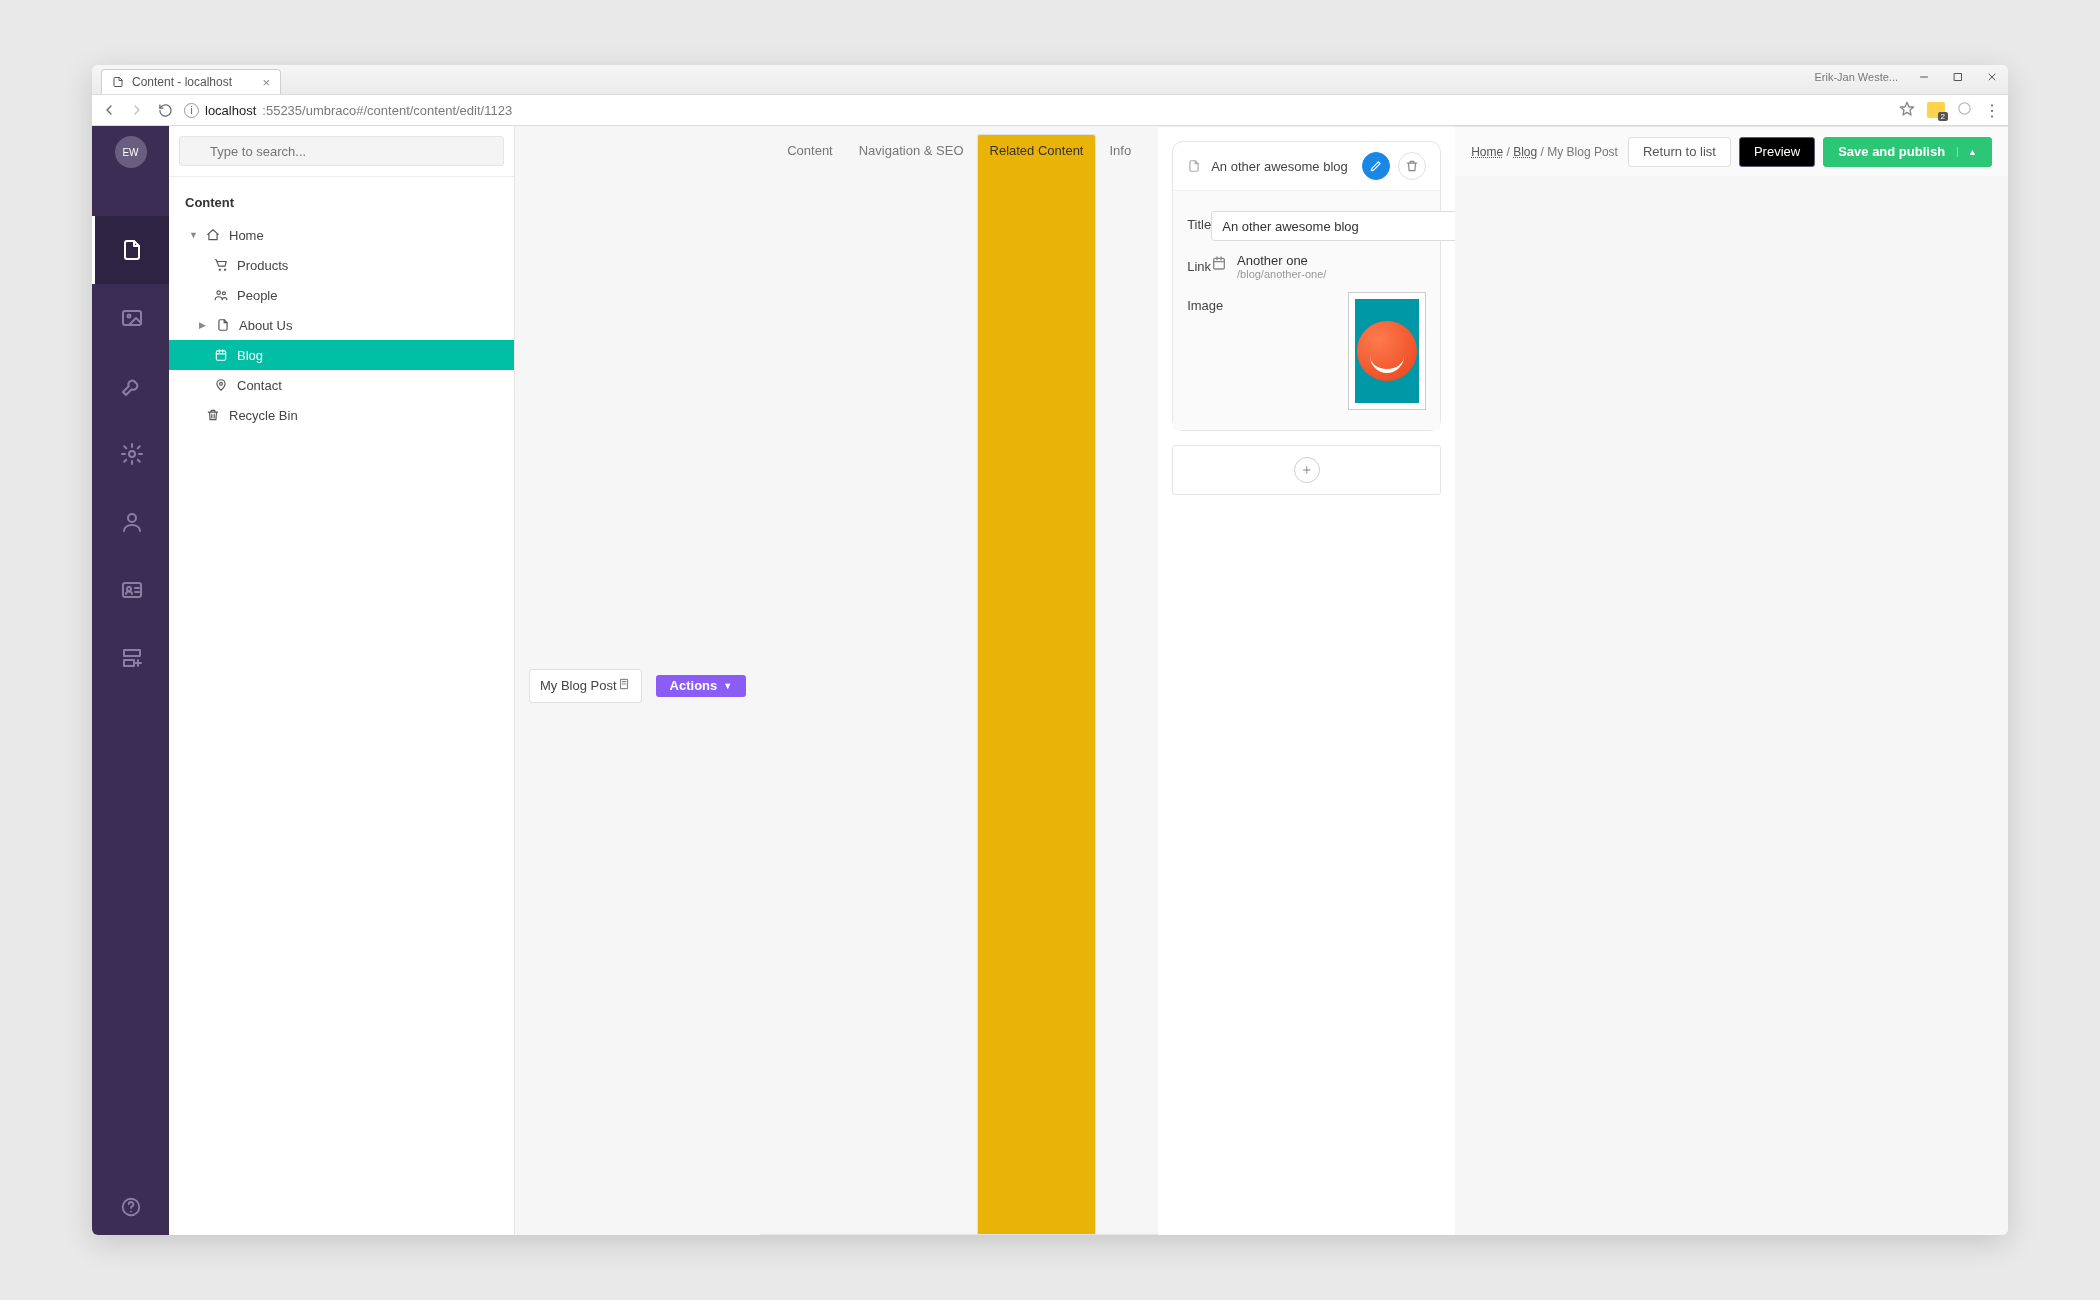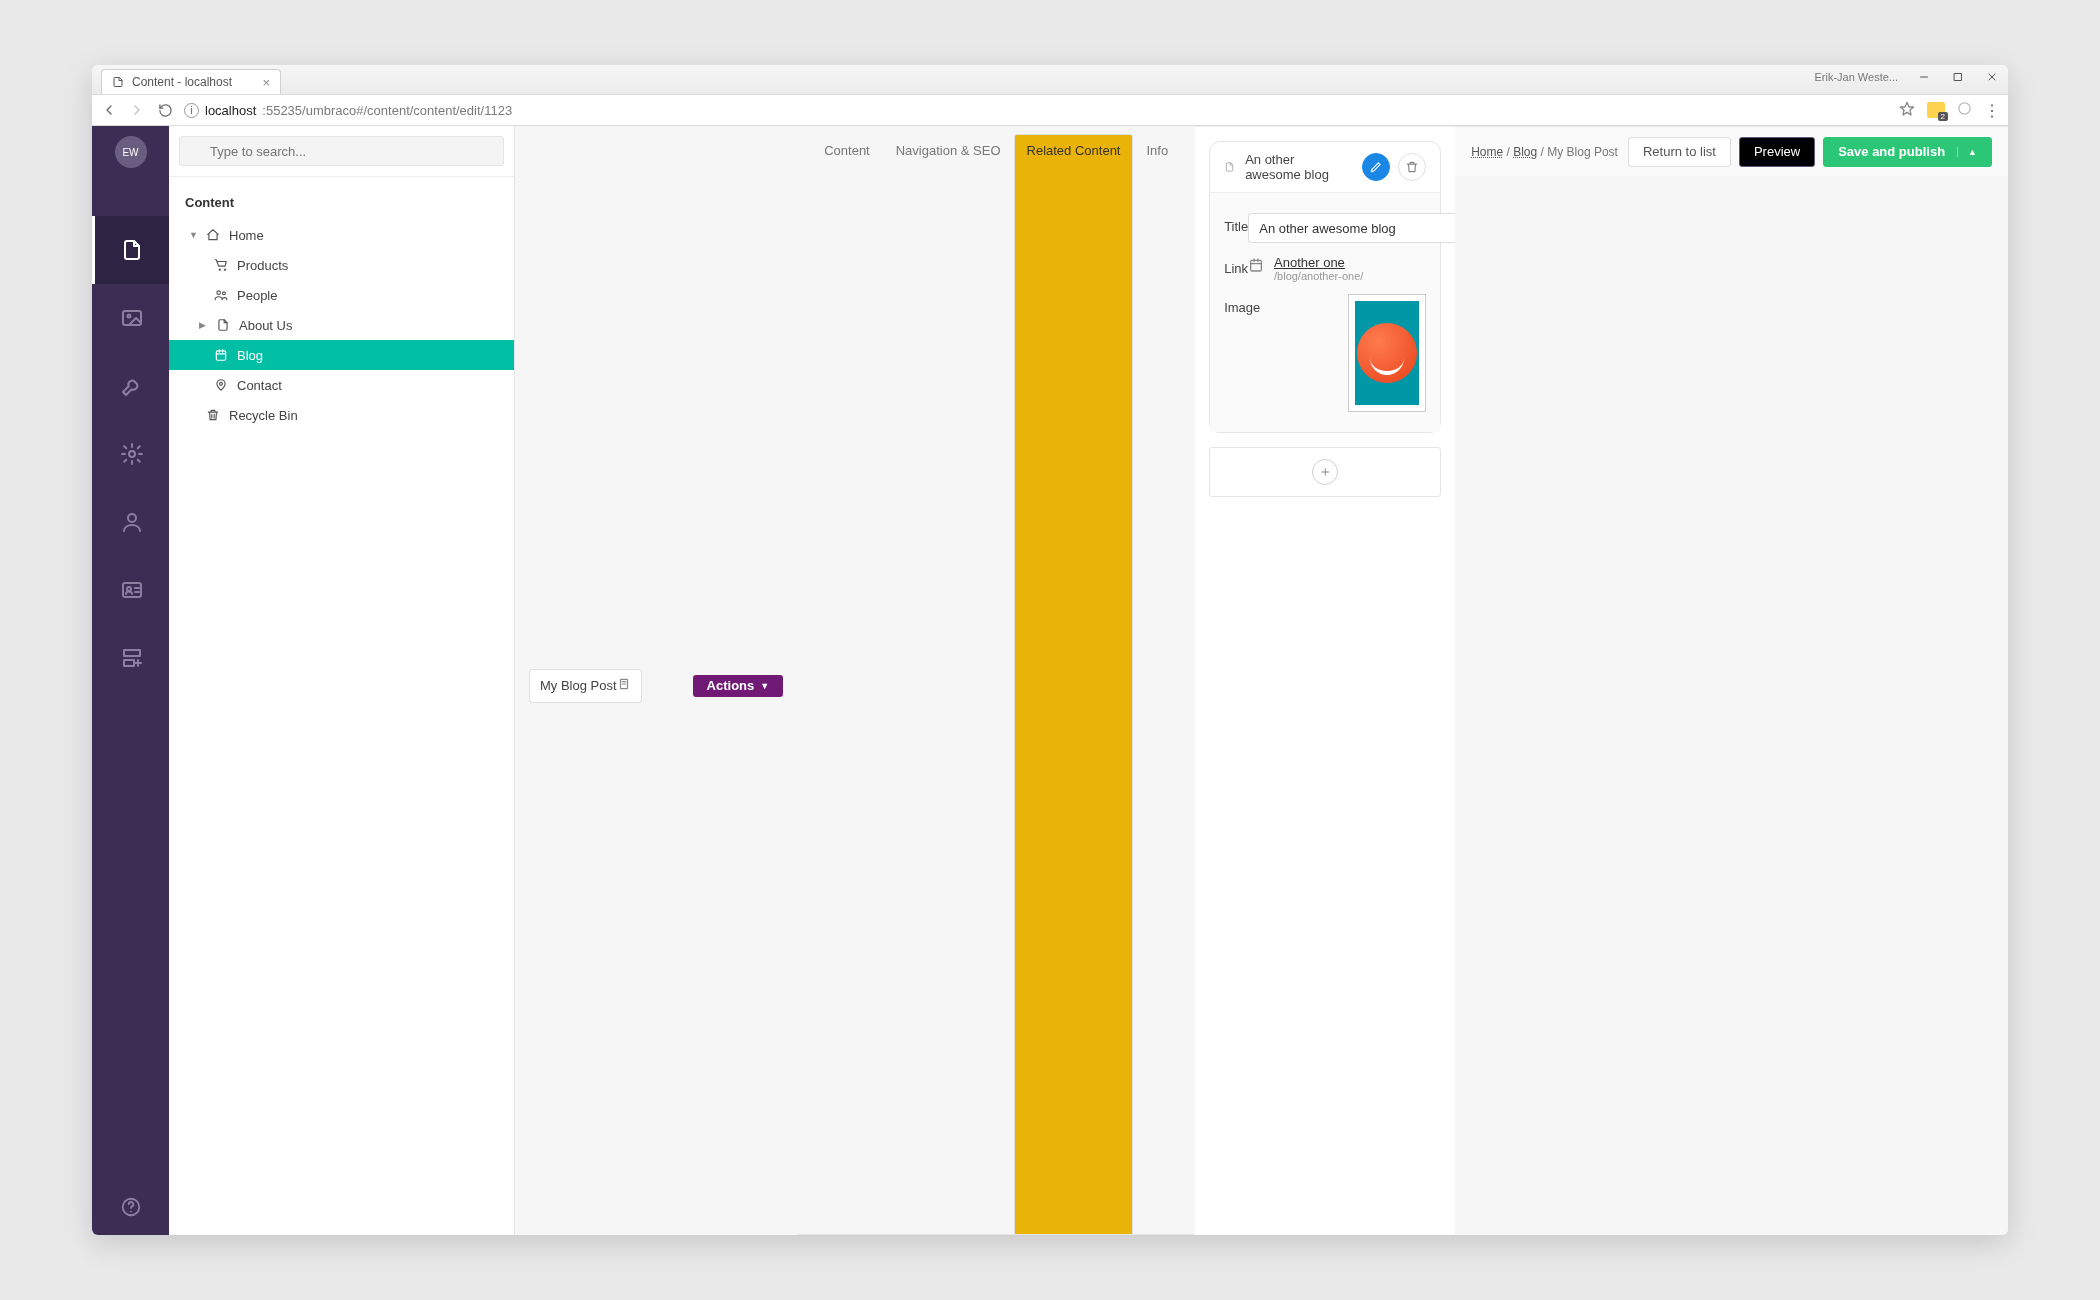--- a/index.html
+++ b/index.html
@@ -50,38 +50,38 @@
 .tree-caret { width: 8px; font-size: 9px; color: #888; }
 .tree-caret.open::before { content: "▼"; }
 .tree-caret.closed::before { content: "▶"; }
 .tree-ico { width: 16px; display: inline-flex; justify-content: center; color: #555; }
 .tree-ico svg { width: 14px; height: 14px; }
 
 .main { flex: 1; display: flex; flex-direction: row; background: #f6f6f6; min-width: 0; }
 .topbar { display: flex; align-items: center; gap: 14px; padding: 10px 14px 0; }
 .titlefield { flex: 1; height: 34px; background: #fff; border: 1px solid #e0e0e0; border-radius: 3px; display: flex; align-items: center; padding: 0 10px; font-size: 13px; color: #444; }
 .titlefield .doc-ico { margin-left: auto; color: #888; }
-.actions-btn { height: 22px; background: #701a75; color: #fff; border: none; border-radius: 3px; padding: 0 14px; font-size: 13px; display: flex; align-items: center; gap: 6px; font-weight: 600; cursor: pointer; margin-left: 37px; }
+.actions-btn { height: 22px; background: #8b5cf6; color: #fff; border: none; border-radius: 3px; padding: 0 14px; font-size: 13px; display: flex; align-items: center; gap: 6px; font-weight: 600; cursor: pointer; }
 .tabs { display: flex; gap: 0; padding: 8px 14px 0; border-bottom: 1px solid #e5e5e5; font-size: 13px; }
 .tab-item { padding: 8px 12px; color: #777; cursor: pointer; border: 1px solid transparent; border-bottom: none; border-radius: 3px 3px 0 0; }
 .tab-item.active { background: #eab308; border-color: #e0e0e0; color: #333; }
 
 .content { flex: 1; overflow: auto; padding: 14px; background: #fff; margin: 0; border-top: 1px solid #eee; }
 .block { border: 1px solid #e5e5e5; border-radius: 11px; margin-bottom: 14px; background: #fff; }
 .block-head { display: flex; align-items: center; padding: 10px 14px; gap: 10px; font-size: 13px; color: #444; }
 .block-head-actions { margin-left: auto; display: flex; gap: 8px; }
 .round-btn { width: 28px; height: 28px; border-radius: 50%; border: 1px solid #e0e0e0; display: flex; align-items: center; justify-content: center; cursor: pointer; background: #fff; color: #888; }
 .round-btn.blue { background: #1b87e5; border-color: #1b87e5; color: #fff; }
 .block-body { border-top: 1px solid #eee; padding: 14px; background: #fafafa; }
 .form-row { display: flex; padding: 6px 0; font-size: 13px; color: #444; }
 .form-label { width: 170px; padding-top: 6px; }
 .form-ctrl { flex: 1; }
 .text-input { width: 770px; height: 30px; border: 1px solid #dcdcdc; border-radius: 3px; background: #fff; padding: 0 10px; font-size: 13px; color: #333; }
 .link-row { display: flex; align-items: flex-start; gap: 10px; width: 770px; }
-.link-title { font-size: 13px; color: #333; text-decoration: underline; }
+.link-title { font-size: 13px; color: #333; }
 .link-path { font-size: 11px; color: #999; }
 .link-remove { margin-left: auto; font-size: 12px; color: #888; cursor: pointer; }
 .thumb { width: 78px; height: 118px; background: #0097a7; border: 1px solid #ccc; display: flex; align-items: center; justify-content: center; position: relative; padding: 6px; box-shadow: inset 0 0 0 6px #fff; }
 .thumb-ball { width: 60px; height: 60px; border-radius: 50%; background: radial-gradient(circle at 35% 30%, #ff7b4f, #e8411a); position: relative; }
 .thumb-ball::after { content: ""; position: absolute; width: 34px; height: 20px; border: 4px solid #fff; border-top: none; border-left: none; border-right: none; border-radius: 0 0 30px 30px; left: 13px; top: 28px; }
 .add-row { border: 1px solid #e5e5e5; border-top: none; height: 50px; display: flex; align-items: center; justify-content: center; }
 .add-btn { width: 26px; height: 26px; border-radius: 50%; border: 1px solid #d0d0d0; background: #fff; color: #888; display: flex; align-items: center; justify-content: center; cursor: pointer; font-size: 14px; }
 
 .footer { height: 50px; border-top: 1px solid #e5e5e5; background: #fafafa; display: flex; align-items: center; padding: 0 16px; gap: 10px; font-size: 12px; }
 .crumb { color: #777; }

